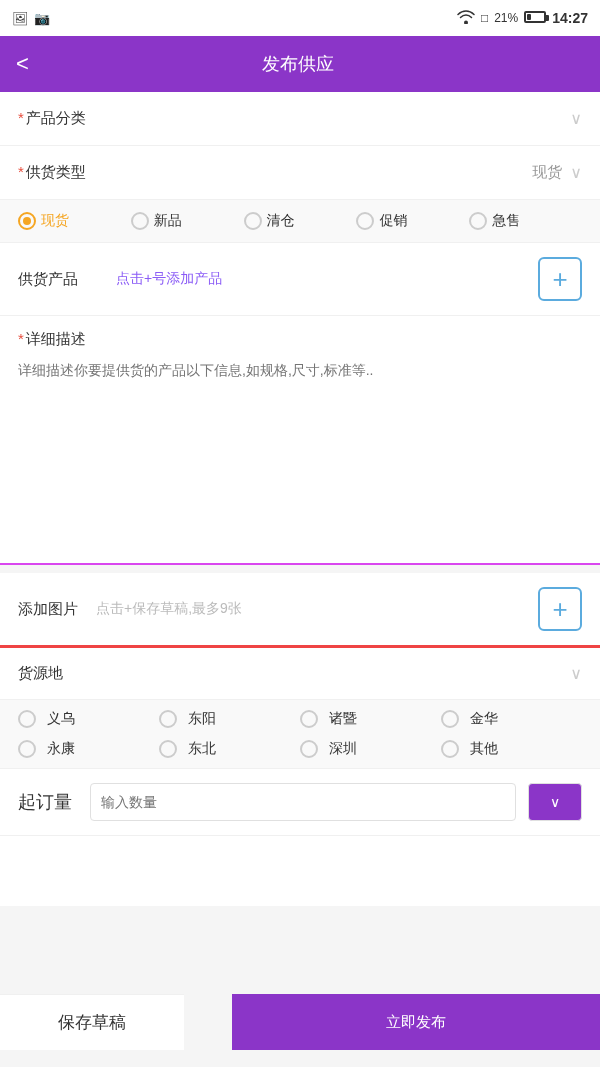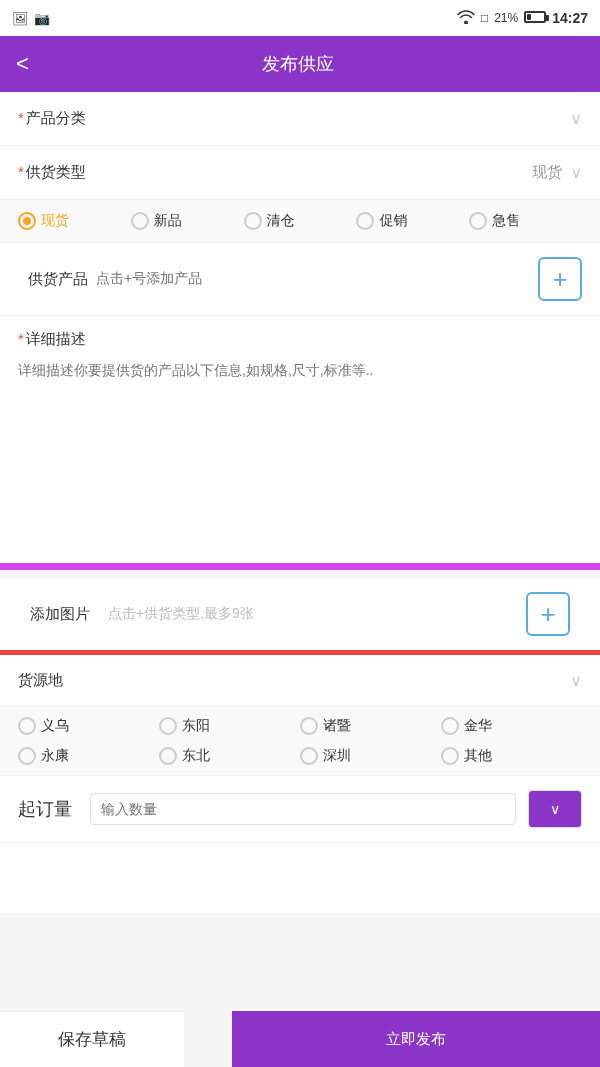--- a/index.html
+++ b/index.html
@@ -163,44 +163,44 @@
       display: flex;
       align-items: center;
       padding: 14px 18px;
       background: #fff;
       border-bottom: 1px solid #f0f0f0;
     }
     .supply-label {
       font-size: 15px;
       color: #333;
       min-width: 70px;
-      text-align: right;
     }
     .supply-hint {
       flex: 1;
       font-size: 14px;
-      color: #737373;
+      color: #8b5cf6;
       padding-left: 8px;
+      margin-left: 20px;
     }
     .add-btn {
       width: 44px; height: 44px;
       border: 2px solid #5BABDE;
       border-radius: 6px;
       display: flex; align-items: center; justify-content: center;
       cursor: pointer;
       color: #5BABDE;
       font-size: 26px;
       font-weight: 300;
     }
 
     
     .desc-section {
       background: #fff;
       padding: 14px 18px 0;
-      border-bottom: 7px solid #d946ef;
+      border-bottom: 2px solid #d946ef;
     }
     .desc-label {
       font-size: 15px;
       color: #333;
       margin-bottom: 10px;
     }
     .desc-textarea {
       width: 100%;
       border: none;
       outline: none;
@@ -213,24 +213,24 @@
       line-height: 1.6;
     }
     .desc-spacer {
       height: 80px;
     }
 
     
     .image-row {
       display: flex;
       align-items: center;
-      padding: 14px 30px;
+      padding: 14px 18px;
       background: #fff;
       border-top: 8px solid #f5f5f5;
-      border-bottom: 5px solid #ef4444;
+      border-bottom: 3px solid #ef4444;
     }
     .image-label {
       font-size: 15px;
       color: #333;
       min-width: 70px;
     }
     .image-hint {
       flex: 1;
       font-size: 14px;
       color: #bbb;
@@ -256,41 +256,41 @@
       background: #f9f9f9;
       display: grid;
       grid-template-columns: repeat(4, 1fr);
       padding: 10px 18px;
       row-gap: 12px;
       border-bottom: 1px solid #f0f0f0;
     }
     .source-item {
       display: flex;
       align-items: center;
-      gap: 5px;
+      gap: 11px;
       cursor: pointer;
     }
 
     
     .qty-row {
       display: flex;
       align-items: center;
       padding: 14px 18px;
       background: #fff;
       border-bottom: 1px solid #f0f0f0;
       gap: 12px;
     }
     .qty-label {
       font-size: 18px;
       color: #333;
       min-width: 60px;
     }
     .qty-input {
       flex: 1;
-      height: 32px;
+      height: 38px;
       border: 1px solid #e0e0e0;
       border-radius: 4px;
       padding: 0 10px;
       font-size: 14px;
       color: #999;
       outline: none;
       font-family: inherit;
     }
     .qty-dropdown {
       width: 54px; height: 38px;
@@ -301,21 +301,21 @@
       cursor: pointer;
     }
     .qty-chevron {
       color: #fff;
       font-size: 14px;
     }
 
     
     .bottom-bar {
       position: fixed;
-      bottom: 0; left: 0;
+      bottom: 17px; left: 0;
       width: 600px;
       display: flex;
       height: 56px;
       z-index: 100;
       gap: 48px;
     }
     .btn-draft {
       flex: 1;
       background: #fff;
       border: none;
@@ -419,21 +419,21 @@
   <div class="desc-section">
     <div class="desc-label">
       <span class="required-star">*</span><span>详细描述</span>
     </div>
     <textarea class="desc-textarea" placeholder="详细描述你要提供货的产品以下信息,如规格,尺寸,标准等.." style=""></textarea>
     <div class="desc-spacer"></div>
   </div>
 
   <div class="image-row">
     <span class="image-label">添加图片</span>
-    <span class="image-hint">点击+供货类型,最多9张</span>
+    <span class="image-hint">点击+保存草稿,最多9张</span>
     <div class="add-btn">
       <span>+</span>
     </div>
   </div>
 
   <div class="source-row">
     <span class="source-label">货源地</span>
     <span class="chevron-icon">∨</span>
   </div>
 

